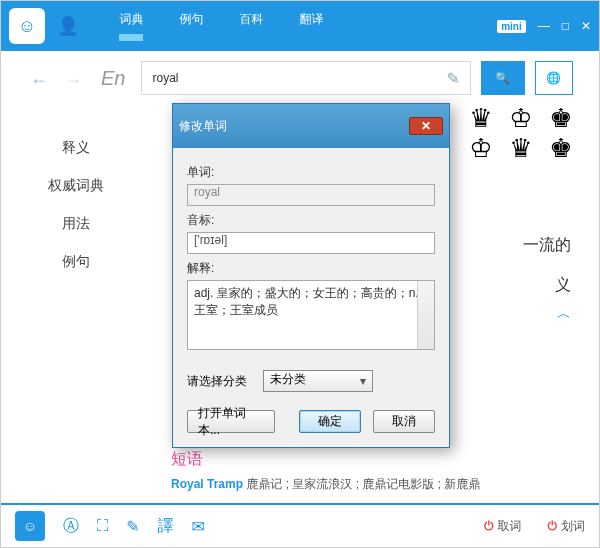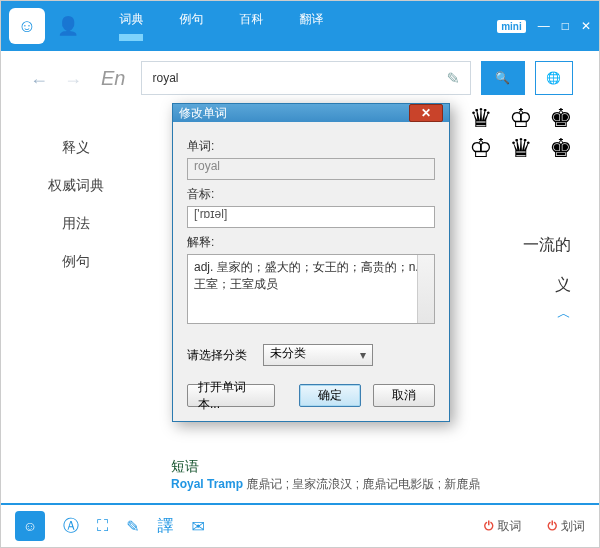--- a/index.html
+++ b/index.html
@@ -21,31 +21,31 @@
 .globe{width:38px;height:34px;border:1px solid #2196e3;display:flex;align-items:center;justify-content:center;color:#2196e3;font-size:18px}
 .main{display:flex;height:392px}
 .sidebar{width:150px;padding:24px 0;text-align:center}
 .sidebar .item{padding:10px 0;font-size:14px;color:#444;cursor:pointer}
 .content{flex:1;position:relative;padding:16px 20px;color:#333;font-size:13px}
 .crowns{position:absolute;right:20px;top:0;display:grid;grid-template-columns:repeat(3,36px);gap:4px}
 .crowns span{font-size:26px;color:#000;text-align:center;line-height:1}
 .sectx{position:absolute;right:28px;top:130px;font-size:16px;color:#333}
 .chev{position:absolute;right:28px;top:200px;color:#2196e3;font-size:14px}
 .phrase-block{position:absolute;left:170px;bottom:54px}
-.phrase-title{color:#14532d;font-size:14px;}
+.phrase-title{color:#ec4899;font-size:16px;margin-bottom:6px}
 .phrase-line{font-size:13px;color:#555}
 .phrase-line .rt{color:#2196e3;font-weight:bold}
 .bottombar{position:absolute;left:0;right:0;bottom:0;height:44px;border-top:2px solid #2196e3;background:#fff;display:flex;align-items:center;padding:0 14px;gap:18px}
 .bottombar .sq{width:30px;height:30px;background:#2196e3;border-radius:4px;display:flex;align-items:center;justify-content:center;color:#fff;font-size:14px;font-weight:bold}
 .bottombar .ico{color:#2196e3;font-size:16px}
 .bottombar .right{margin-left:auto;display:flex;gap:26px;font-size:13px;color:#555}
 .bottombar .right span b{color:#e74c3c;margin-right:4px}
 
 .modal{position:absolute;left:171px;top:102px;width:278px;background:#f0f0f0;border:1px solid #2a7ab0;box-shadow:4px 4px 14px rgba(0,0,0,.35)}
-.modal-title{height:18px;background:linear-gradient(#5aa6d8,#3d8ec8);color:#fff;display:flex;align-items:center;padding:0 6px;font-size:12px}
+.modal-title{height:44px;background:linear-gradient(#5aa6d8,#3d8ec8);color:#fff;display:flex;align-items:center;padding:0 6px;font-size:12px}
 .modal-title .x{margin-left:auto;width:34px;height:18px;background:#c9432a;border:1px solid #8a2a18;border-radius:2px;display:flex;align-items:center;justify-content:center;color:#fff;font-size:12px;font-weight:bold}
 .modal-body{padding:10px 14px 14px 14px}
 .mlabel{color:#333;margin:6px 0 3px 0}
 .mrow{display:flex;gap:6px;align-items:center}
 .minput{height:22px;border:1px solid #a9a9a9;background:#fff;padding:0 6px;flex:1;color:#555;font-size:12px}
 .minput.disabled{background:#f0f0f0;color:#888}
 .mbtn{height:23px;padding:0 10px;background:linear-gradient(#fdfdfd,#e4e4e4);border:1px solid #8a8a8a;border-radius:2px;font-size:12px;cursor:pointer;display:flex;align-items:center}
 .mbtn.primary{border:1px solid #3c7fb1;box-shadow:inset 0 0 0 1px #a8d8f0;background:linear-gradient(#eaf6fd,#c3e4f6)}
 .mtext{width:100%;height:70px;border:1px solid #a9a9a9;background:#fff;padding:4px 6px;font-size:12px;color:#333;resize:none}
 .mtext-wrap{position:relative}

